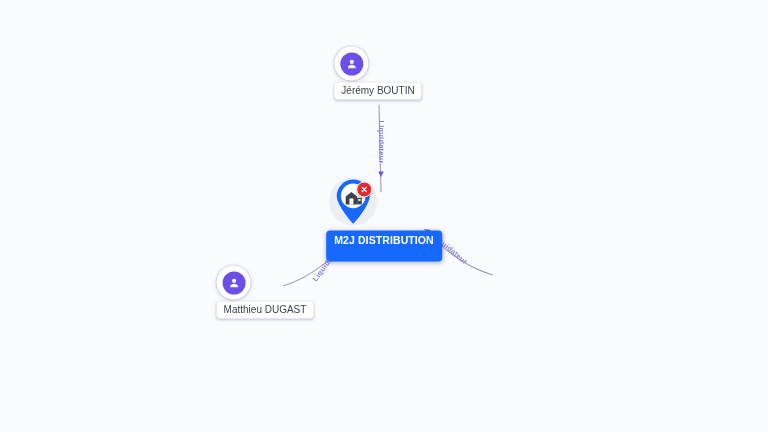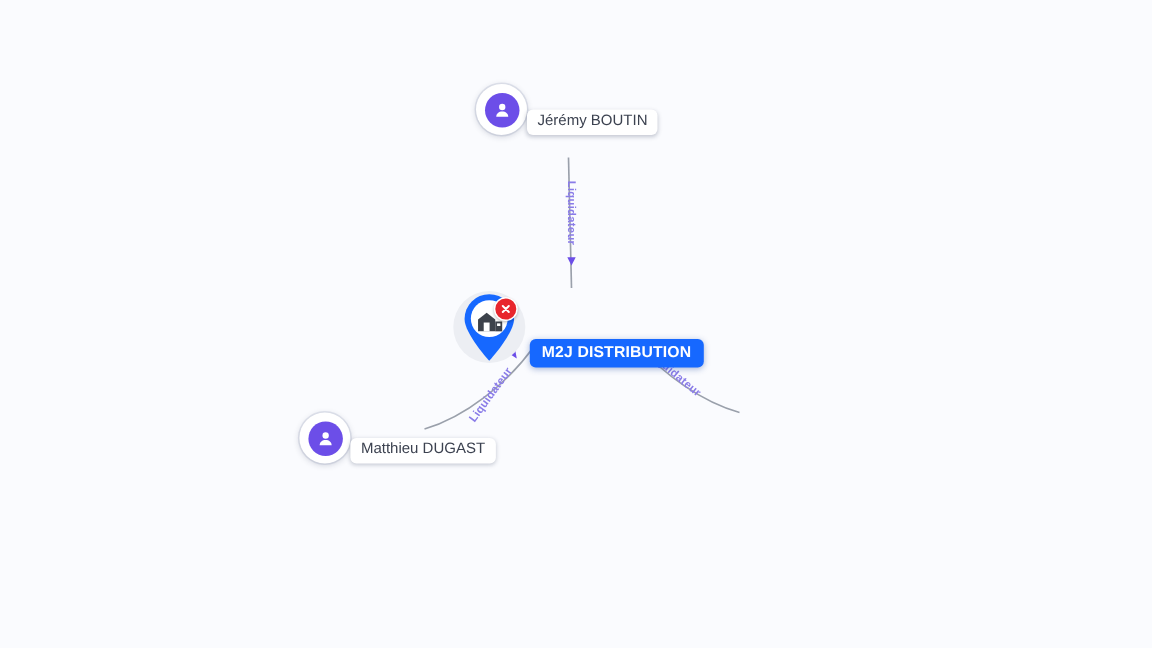--- a/index.html
+++ b/index.html
@@ -50,21 +50,22 @@
     white-space: nowrap;
     transform-origin: 50% 50%;
     user-select: none;
   }
 
   
   .node {
     position: absolute;
     transform: translate(-50%, -50%);
     display: flex;
-    align-items: flex-end;
+    flex-direction: column;
+    align-items: flex-start;
   }
 
   
   .person-ring {
     width: 34px;
     height: 34px;
     border-radius: 50%;
     background: #ffffff;
     box-shadow: 0 1px 4px rgba(40,50,80,.22), 0 0 0 1px rgba(225,228,238,.9);
     display: flex;
@@ -137,21 +138,21 @@
     background: #ffffff;
     color: #3c4250;
     box-shadow: 0 1px 3px rgba(40,50,80,.26);
   }
   .node-label.primary {
     background: #1668ff;
     color: #ffffff;
     font-weight: 700;
     font-size: 10.5px;
     letter-spacing: .1px;
-    padding: 3px 8px 4px 8px;
+    padding: 3px 8px 16px 8px;
     border-radius: 4px;
     box-shadow: 0 1px 4px rgba(20,60,150,.38);
   }
 </style>
 </head>
 <body>
 
 <div id="graph-canvas">
 
   <svg id="edge-layer" viewBox="0 0 768 432" xmlns="http://www.w3.org/2000/svg">

